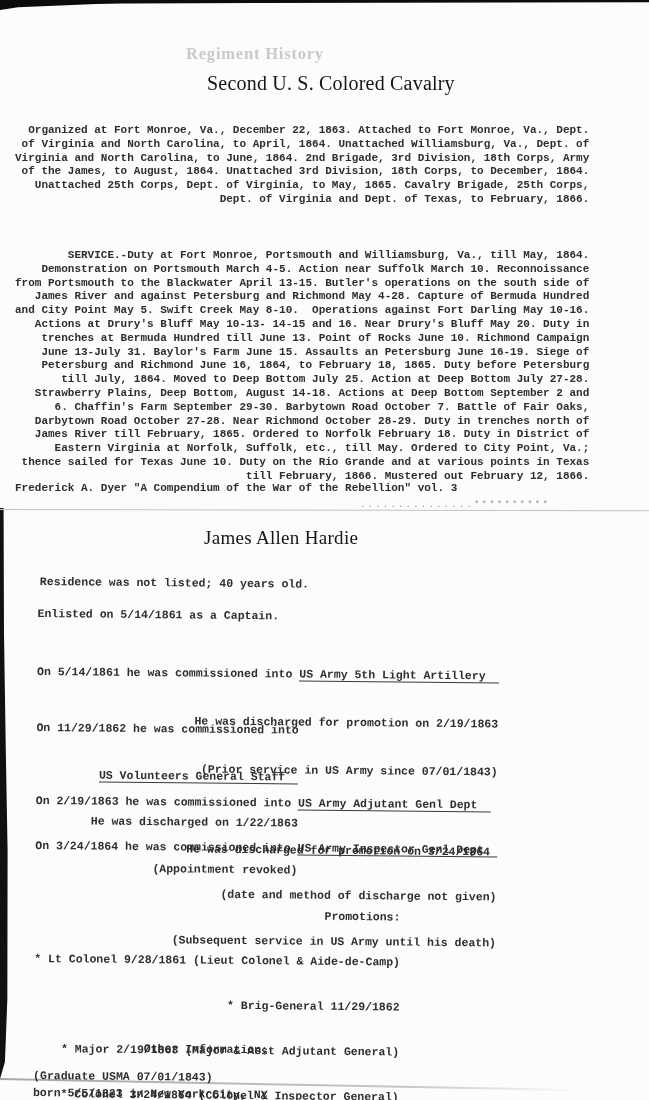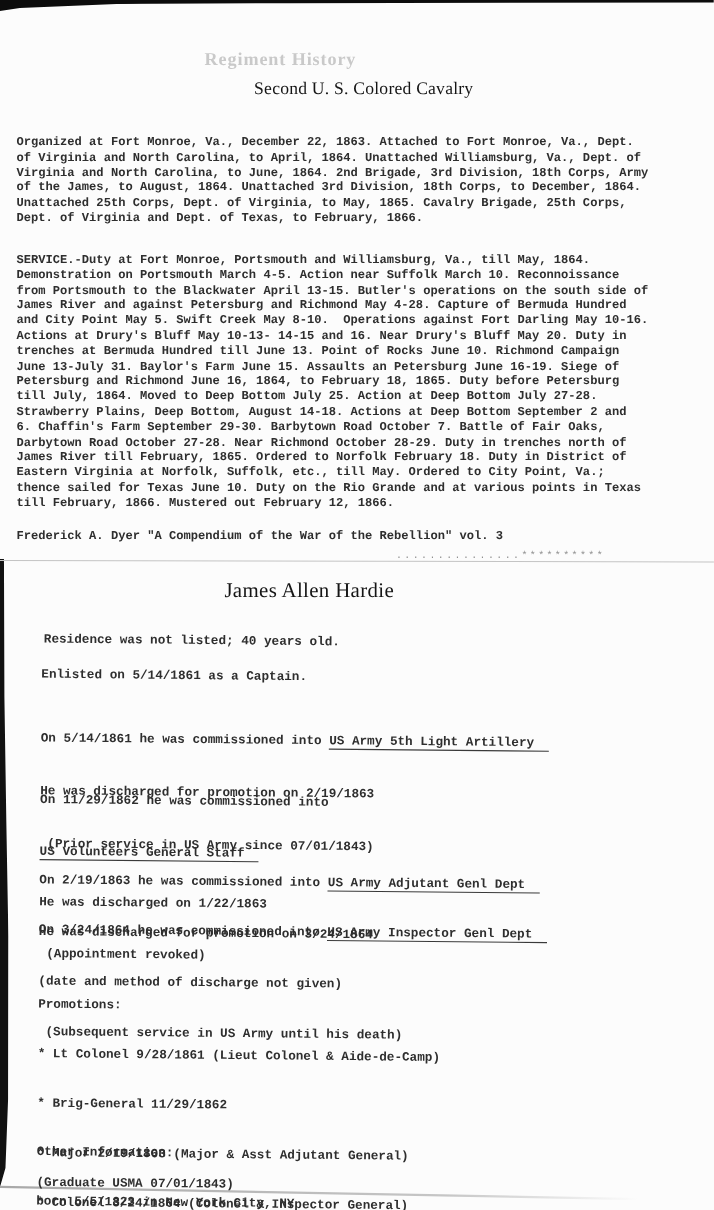--- a/index.html
+++ b/index.html
@@ -1,33 +1,34 @@
 <!DOCTYPE html>
 <html><head>
 <meta charset="utf-8">
 <style>
   html,body { margin:0; padding:0; background:#ffffff; }
   .sheet {
     position:relative; width:649px; height:1100px; overflow:hidden;
     background:#fcfcfc;
     font-family:"Liberation Mono", monospace;
+    text-align:right;
   }
   .mono { font-family:"Liberation Mono", monospace; font-weight:700; color:#2e2e2e; }
   .serif { font-family:"Liberation Serif", serif; font-weight:400; color:#151515; margin:0; }
 
   
   .watermark {
     position:absolute; left:186px; top:44px;
     font-family:"Liberation Serif", serif; font-weight:700;
     font-size:16.5px; letter-spacing:0.8px; color:#c9c9c9;
   }
-  .title1 { position:absolute; left:207px; top:72px; font-size:16px; letter-spacing:0.2px;margin-left:24px; }
+  .title1 { position:absolute; left:207px; top:72px; font-size:20px; letter-spacing:0.2px; }
   .para  { position:absolute; white-space:pre-wrap; font-size:11px; line-height:13.8px; }
   .para-org { left:15px; top:124px; }
-  .para-svc { left:15px; top:231px; }
+  .para-svc { left:15px; top:249px; }
   .citation { position:absolute; left:15px; top:482px; font-size:11px; white-space:pre; }
 
   
   .seam {
     position:absolute; left:0; top:509px; width:649px; height:1px;
     background:#c4c4c4; transform:rotate(0.12deg); transform-origin:0 0;
   }
   .seam-marks {
     position:absolute; left:360px; top:500px;
     font-size:9px; letter-spacing:2.2px; color:#8f8f8f; font-weight:400;

